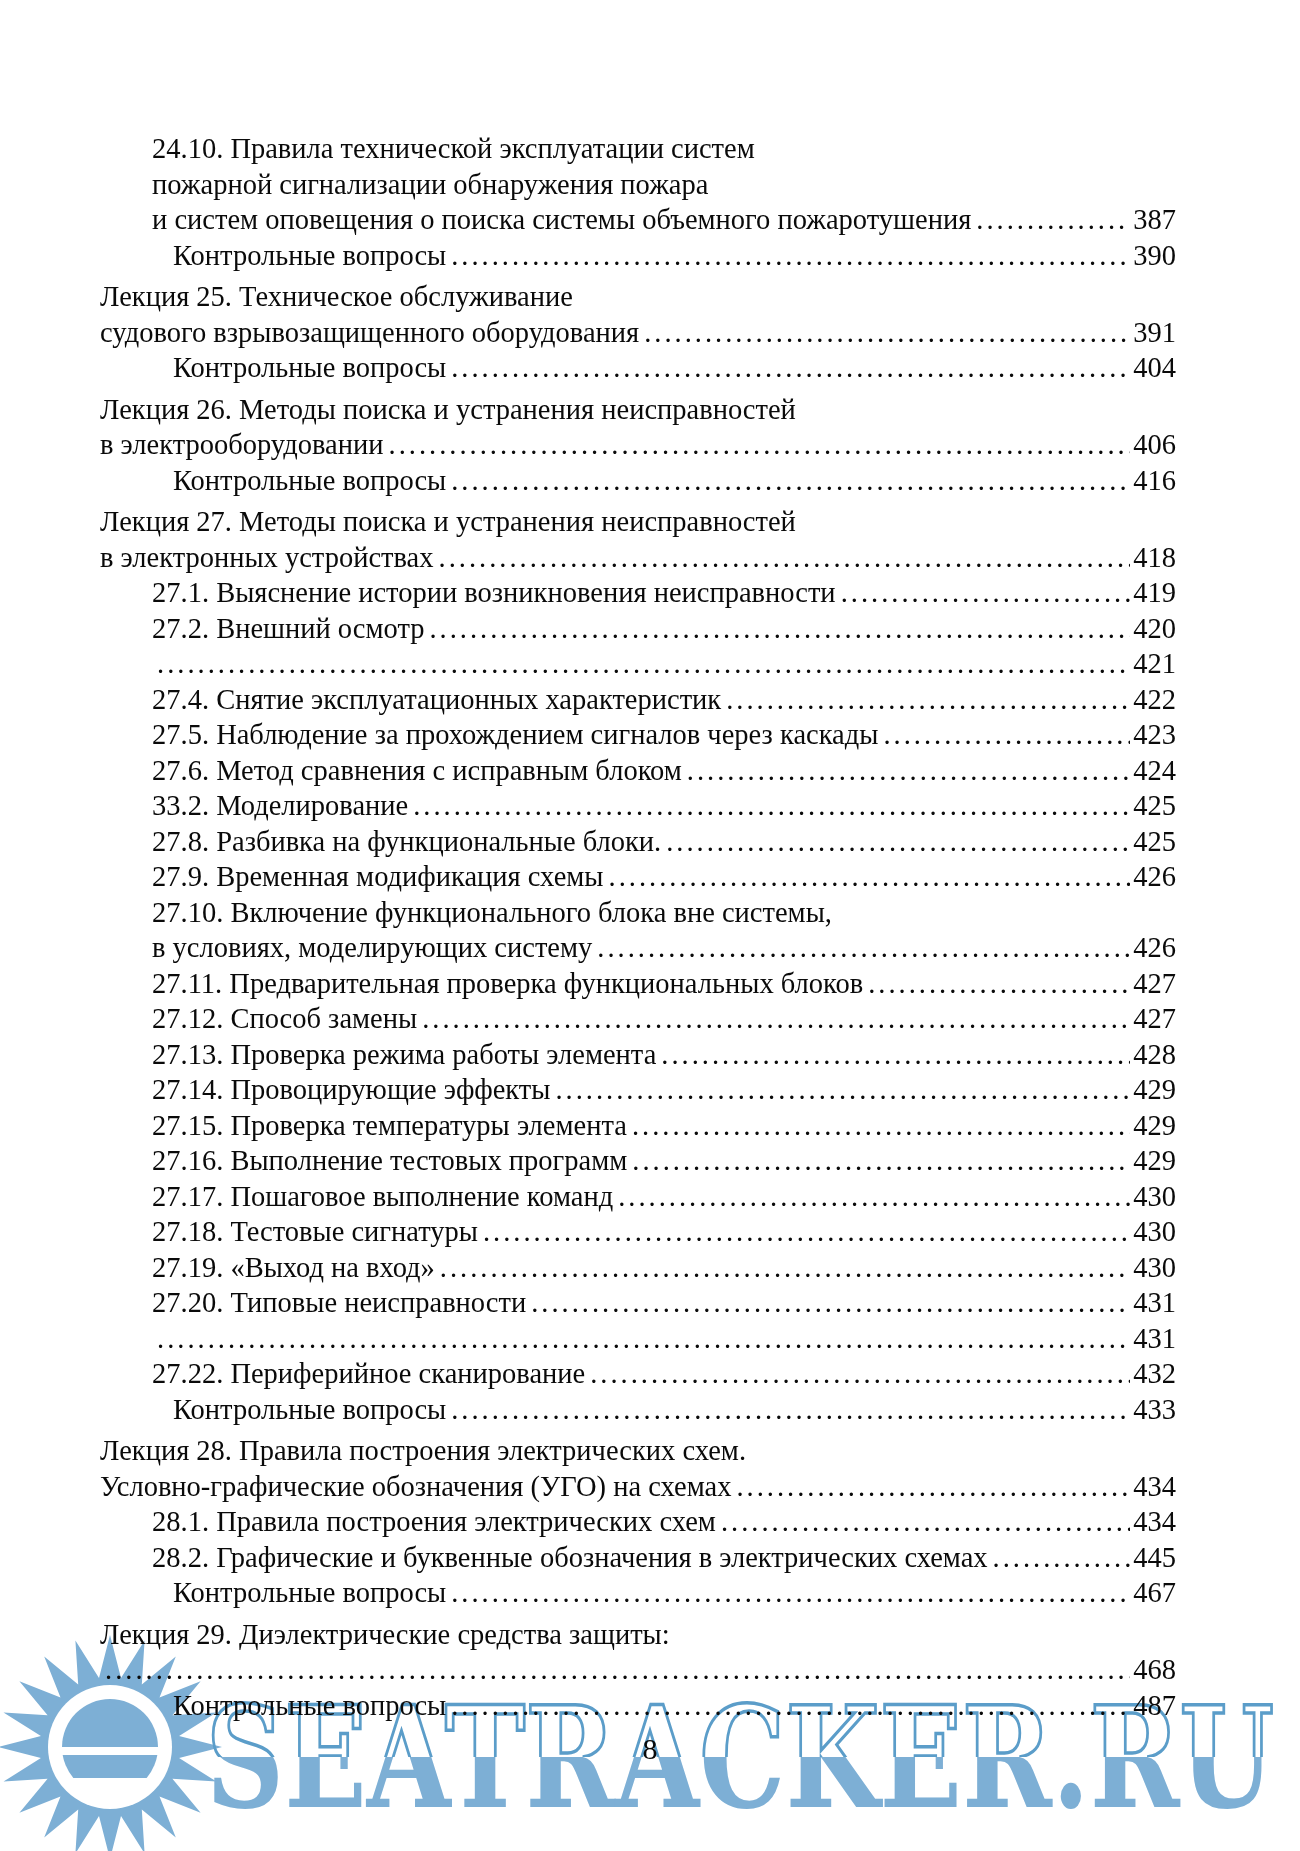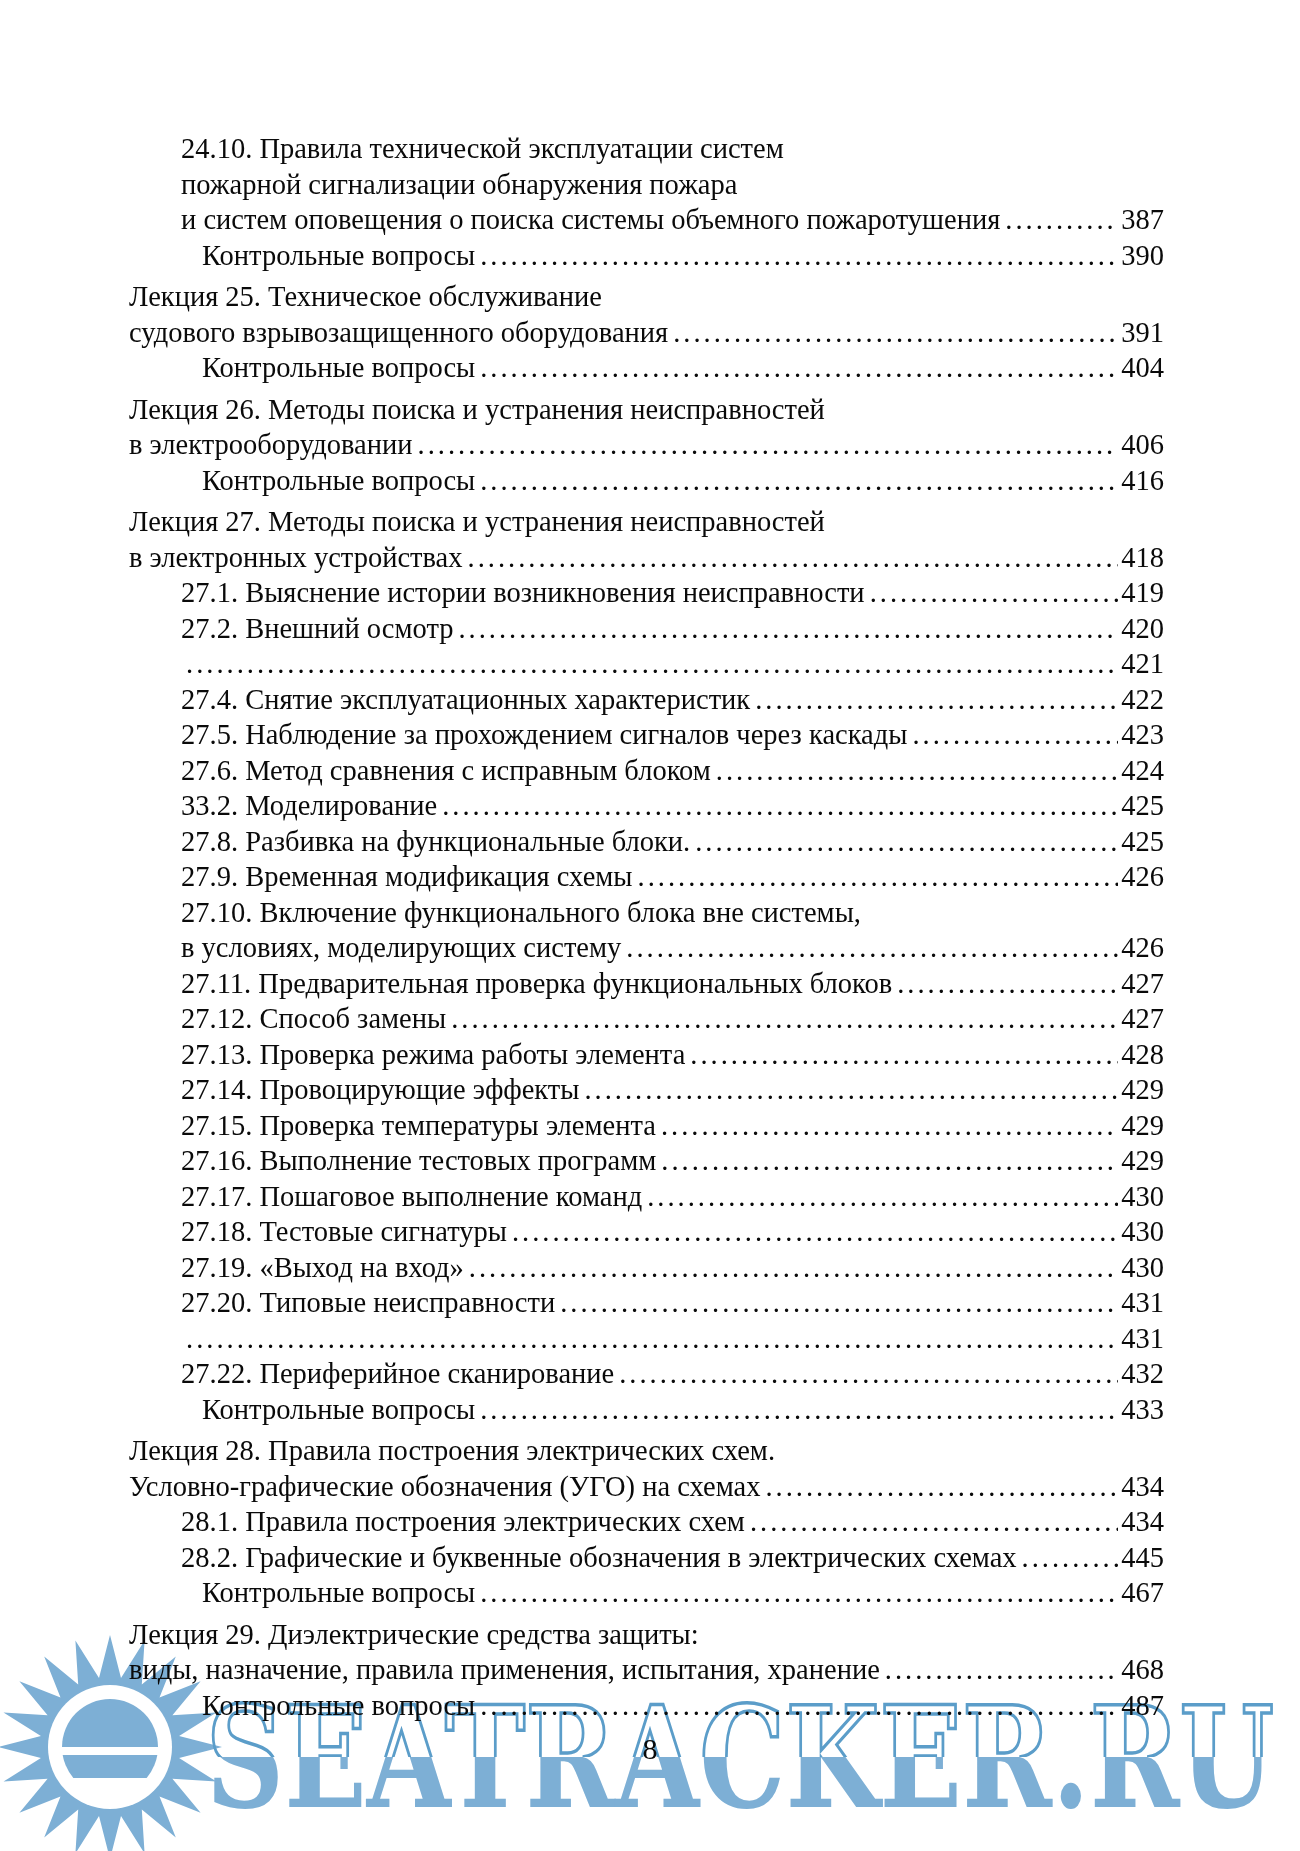--- a/index.html
+++ b/index.html
@@ -7,23 +7,22 @@
     position:relative;
     width:1300px;height:1851px;
     margin:0 auto;
     background:#ffffff;
     overflow:hidden;
     font-family:"Liberation Serif", serif;
   }
   
   .toc{
     position:absolute;
-    top:131px;left:0;right:12px;
+    top:131px;left:0;right:0;
     z-index:2;
-    padding-left:29px;
   }
   .row{
     display:flex;
     align-items:baseline;
     line-height:35.5px;
     font-size:28.5px;
     color:#0a0a0a;
     padding-right:124px;
   }
   .row.lecture{font-weight:normal;margin-left:100px;}
@@ -278,21 +277,20 @@
       </div>
       <div class="row questions">
         <span class="title">Контрольные вопросы</span>
         <span class="leader">..........................................................................................................................................................................</span>
         <span class="pageref">467</span>
       </div>
       <div class="row lecture space-before">
         <span class="title">Лекция 29. Диэлектрические средства защиты:</span>
       </div>
       <div class="row lecture">
-        <span class="title">виды, назначение, правила применения, испытания, хранение</span>
         <span class="leader">..........................................................................................................................................................................</span>
         <span class="pageref">468</span>
       </div>
       <div class="row questions">
         <span class="title">Контрольные вопросы</span>
         <span class="leader">..........................................................................................................................................................................</span>
         <span class="pageref">487</span>
       </div>
     </div>
 

